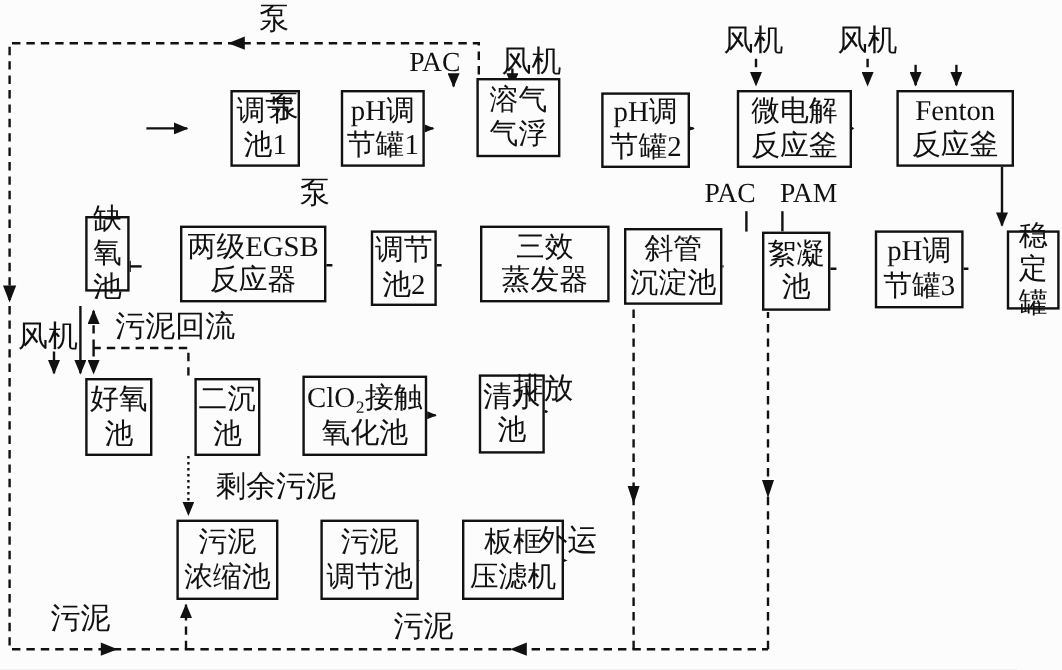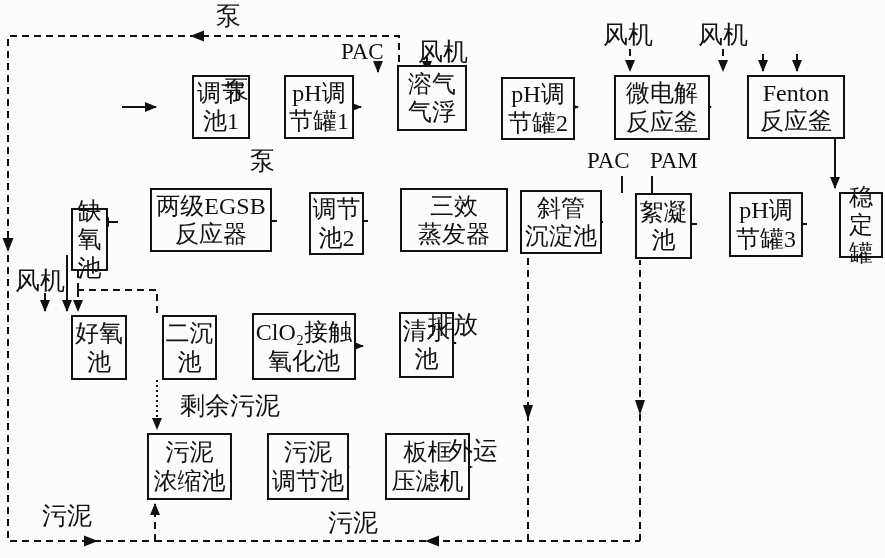--- a/index.html
+++ b/index.html
@@ -114,21 +114,21 @@
   <div class="box" style="left:603px;top:193px;width:57px;height:66px">絮凝
 池</div>
   <div class="box" style="left:488px;top:190px;width:82px;height:64px">斜管
 沉淀池</div>
   <div class="box" style="left:368px;top:188px;width:108px;height:64px">三效
 蒸发器</div>
   <div class="box" style="left:277px;top:192px;width:55px;height:63px">调节
 池2</div>
   <div class="box" style="left:118px;top:188px;width:122px;height:64px">两级EGSB
 反应器</div>
-  <div class="box" style="left:39px;top:208px;width:37px;height:63px">缺氧
+  <div class="box" style="left:39px;top:180px;width:37px;height:63px">缺氧
 池</div>
 
   <div class="box" style="left:39px;top:315px;width:56px;height:65px">好氧
 池</div>
   <div class="box" style="left:130px;top:315px;width:55px;height:65px">二沉
 池</div>
   <div class="box" style="left:220px;top:313px;width:104px;height:67px">ClO₂接触
 氧化池</div>
   <div class="box" style="left:367px;top:312px;width:55px;height:66px">清水
 池</div>
@@ -143,19 +143,20 @@
   <div class="lbl" style="left:216px;top:2px">泵</div>
   <div class="lbl" style="left:224px;top:76px">泵</div>
   <div class="lbl" style="left:250px;top:147px">泵</div>
   <div class="lbl lat" style="left:341px;top:39px">PAC</div>
   <div class="lbl" style="left:418px;top:38px">风机</div>
   <div class="lbl" style="left:603px;top:21px">风机</div>
   <div class="lbl" style="left:698px;top:21px">风机</div>
   <div class="lbl lat" style="left:587px;top:148px">PAC</div>
   <div class="lbl lat" style="left:650px;top:148px">PAM</div>
   <div class="lbl" style="left:15px;top:267px">风机</div>
+  <div class="lbl" style="left:96px;top:259px">污泥回流</div>
   <div class="lbl" style="left:180px;top:392px">剩余污泥</div>
   <div class="lbl" style="left:428px;top:311px">排放</div>
   <div class="lbl" style="left:448px;top:437px">外运</div>
   <div class="lbl" style="left:42px;top:502px">污泥</div>
   <div class="lbl" style="left:328px;top:509px">污泥</div>
 
 </div>
 
 </body></html>

